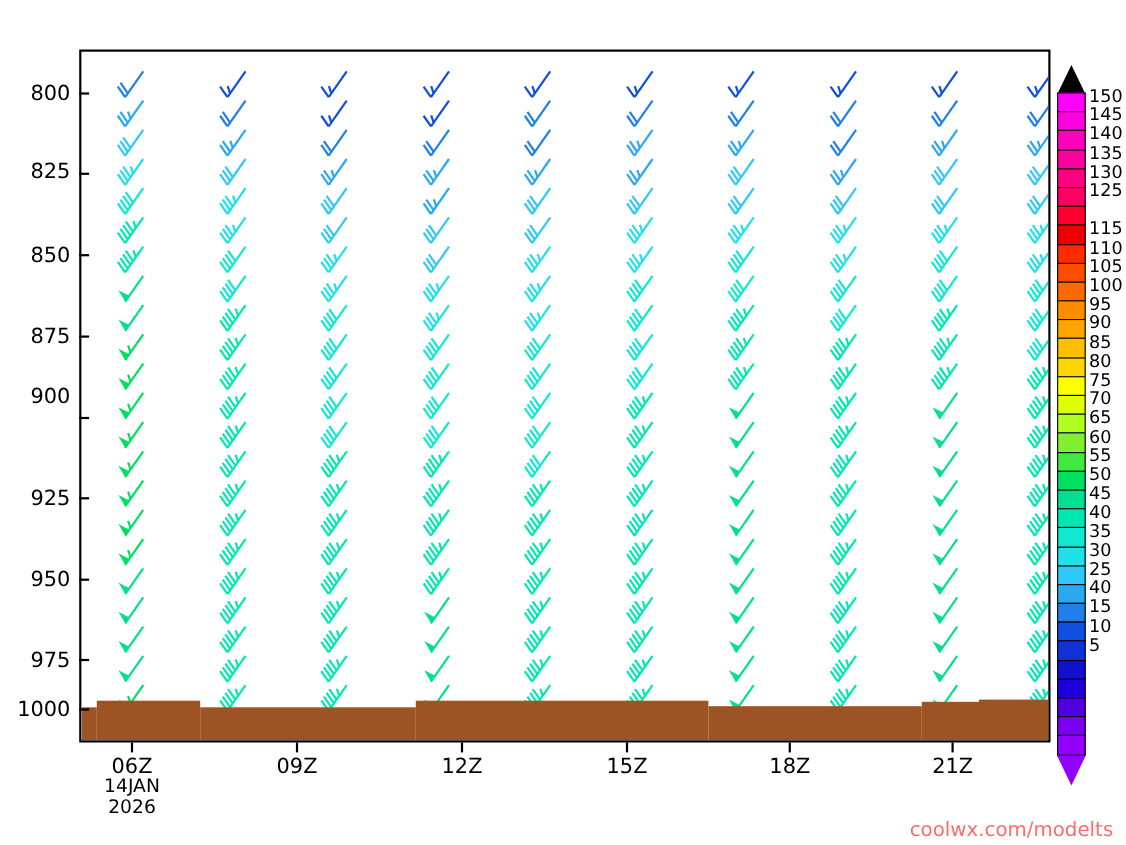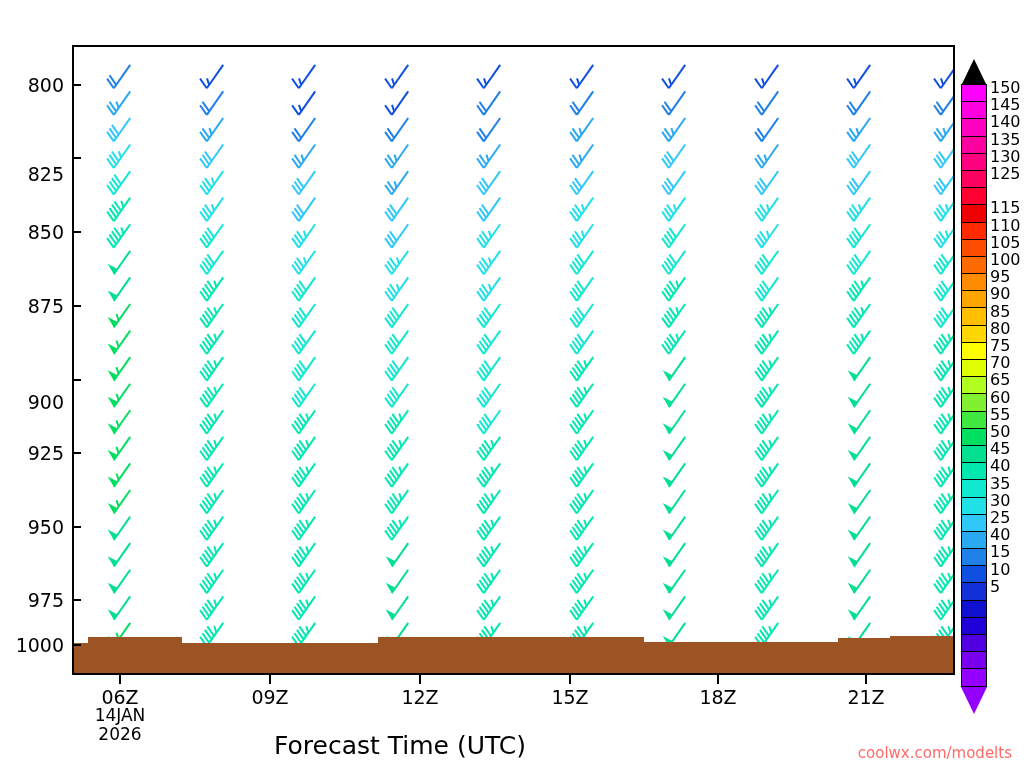--- a/index.html
+++ b/index.html
@@ -41,21 +41,21 @@
   }
   .xdate{
     position:absolute;left:120px;top:706px;font-size:17px;color:#000;
     transform:translateX(-50%);line-height:19px;text-align:center;white-space:nowrap;
   }
   .xaxis-title{
     position:absolute;left:0;top:731px;width:800px;text-align:center;
     font-size:25px;color:#000;white-space:nowrap;
   }
   .credit{
-    position:absolute;right:12px;top:744px;font-size:15px;color:#ff6a6a;white-space:nowrap;
+    position:absolute;right:12px;top:744px;font-size:18px;color:#ff6a6a;white-space:nowrap;
   }
 
   
   .cbar{position:absolute;left:961px;top:85px;width:26px;}
   .cbar-seg{width:26px;height:18.2px;border:1px solid #000;box-sizing:border-box;margin-top:-1px;}
   .cbar-arrow-top{
     position:absolute;left:961px;top:59px;width:0;height:0;
     border-left:13px solid transparent;border-right:13px solid transparent;
     border-bottom:27px solid #000;
   }
@@ -70,24 +70,24 @@
   }
 </style>
 </head>
 <body>
 
 <div id="root">
 
 
   <div class="ylabels">
       <div class="ytick-label" style="top: 85px;">800</div>
-      <div class="ytick-label" style="top: 174px;">825</div>
+      <div class="ytick-label" style="top: 156px;">825</div>
       <div class="ytick-label" style="top: 232px;">850</div>
       <div class="ytick-label" style="top: 306px;">875</div>
-      <div class="ytick-label" style="top: 402px; text-align: right;">900</div>
+      <div class="ytick-label" style="top: 360px; text-align: right;">900</div>
       <div class="ytick-label" style="top: 453px;">925</div>
       <div class="ytick-label" style="top: 527px;">950</div>
       <div class="ytick-label" style="top: 600px;">975</div>
       <div class="ytick-label" style="top: 645px;">1000</div>
     </div>
 
   <div class="plot-frame">
     <div class="plot-inner">
       <svg id="barb-svg" width="879" height="626">
           <g>
@@ -1615,21 +1615,20 @@
       <div class="xtick-label" style="left: 718px;">18Z</div>
       <div class="xtick-mark" style="left: 865px;"></div>
       <div class="xtick-label" style="left: 866px;">21Z</div>
     </div>
 
   <div class="xdate">
     <div>14JAN</div>
     <div>2026</div>
   </div>
 
-  <div class="xaxis-title">Forecast Time (UTC)</div>
   <div class="credit">coolwx.com/modelts</div>
 
   <div class="cbar-arrow-top"></div>
   <div class="cbar" id="cbar">
       <div class="cbar-seg" style="background: rgb(255, 0, 255);"></div>
       <div class="cbar-seg" style="background: rgb(255, 0, 224);"></div>
       <div class="cbar-seg" style="background: rgb(255, 0, 192);"></div>
       <div class="cbar-seg" style="background: rgb(255, 0, 160);"></div>
       <div class="cbar-seg" style="background: rgb(255, 0, 128);"></div>
       <div class="cbar-seg" style="background: rgb(255, 0, 96);"></div>

